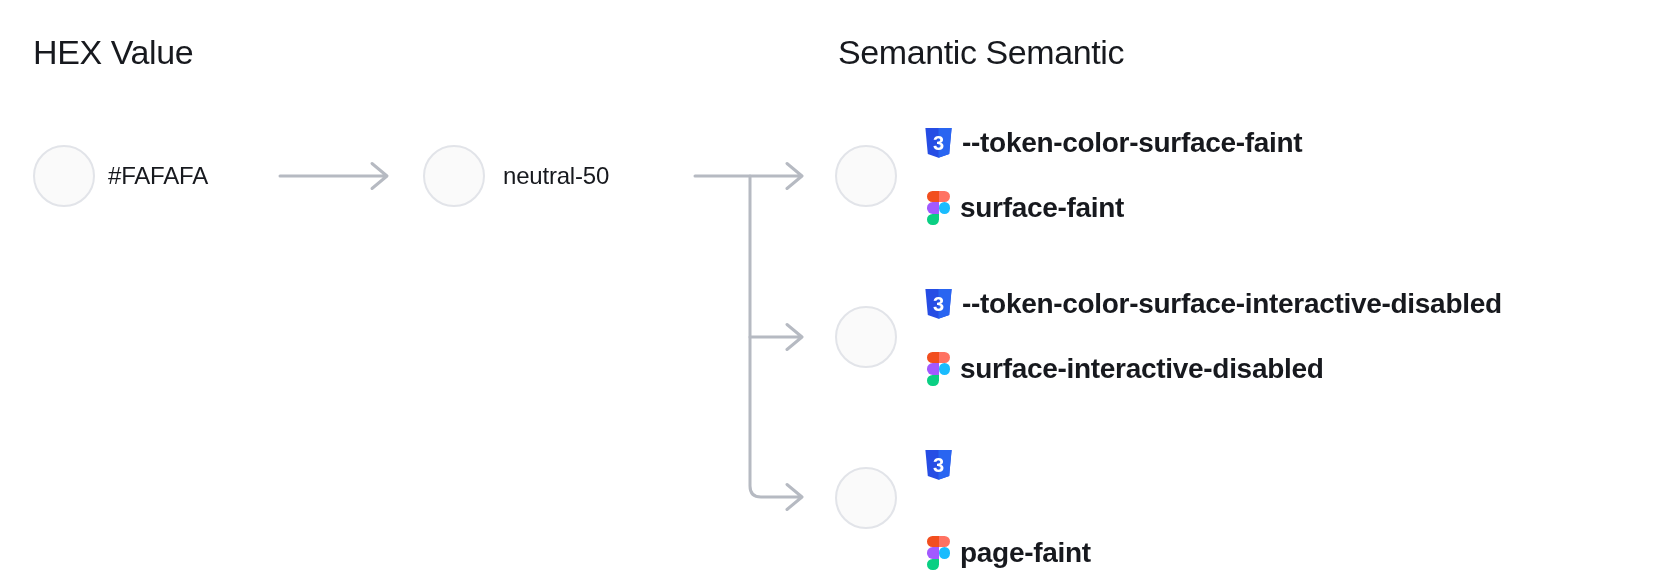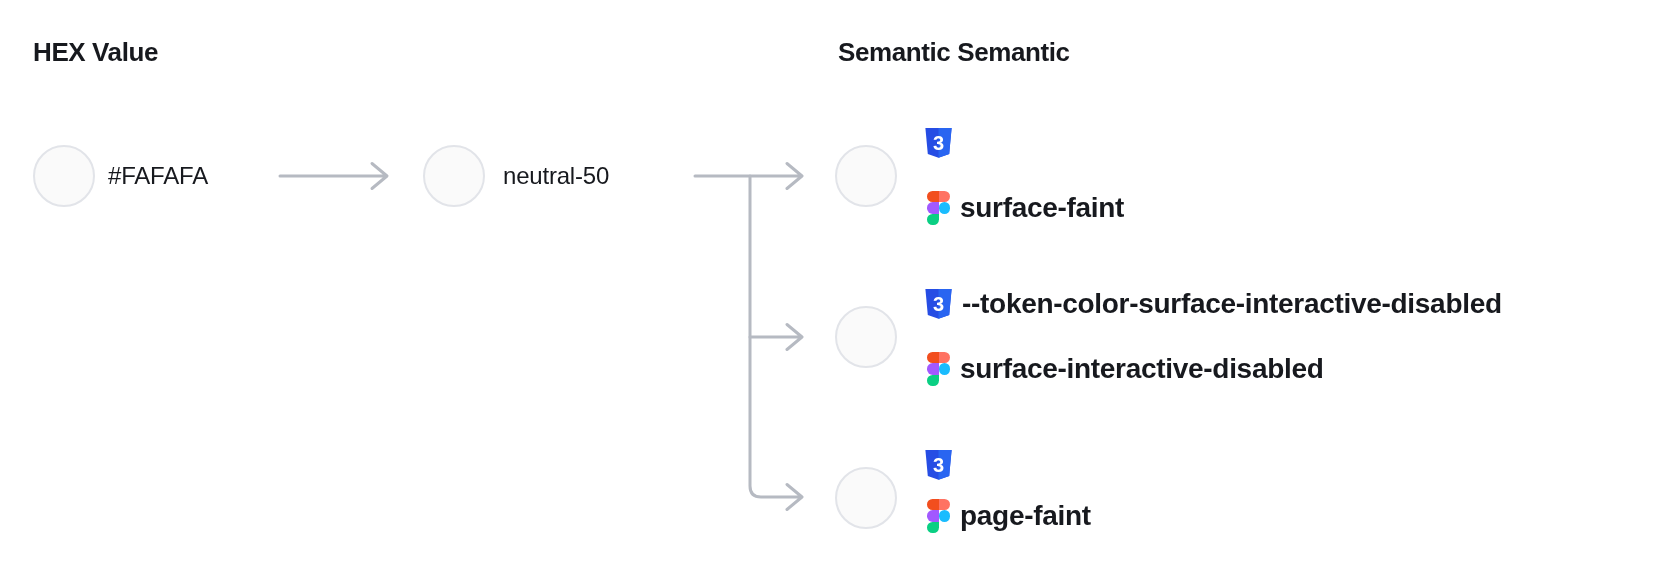--- a/index.html
+++ b/index.html
@@ -12,22 +12,22 @@
     width: 1672px;
     height: 584px;
     background: #ffffff;
     overflow: hidden;
     font-family: "Liberation Sans", sans-serif;
     color: var(--text_primary, #17191e);
   }
   .col-header {
     position: absolute;
     top: 33px;
-    font-size: 26px;
-    font-weight: 700;
+    font-size: 34px;
+    font-weight: 400;
     line-height: 38px;
     letter-spacing: -0.4px;
     color: var(--text_primary, #17191e);
     white-space: nowrap;
   }
   .connectors {
     position: absolute;
     left: 0;
     top: 0;
     width: 1672px;
@@ -115,20 +115,21 @@
   <div class="swatch" style="left:423px; top:145px"></div>
   <div class="row-label" style="left:503px; top:156px">neutral-50</div>
 
   <div class="swatch" style="left:835px; top:145px"></div>
   <div class="token-line" style="left:925px; top:126px">
     <svg class="css-badge" viewBox="0 0 27 30">
       <path fill="var(--css_blue_dark,#264DE4)" d="M0.4 0 H26.6 L24.2 26 L13.5 29.7 L2.8 26 Z"></path>
       <path fill="var(--css_blue_light,#2965F1)" d="M13.5 0 H26.6 L24.2 26 L13.5 29.7 Z"></path>
       <text x="13.5" y="22.4" text-anchor="middle" font-family="Liberation Sans, sans-serif" font-size="20" font-weight="bold" fill="#ffffff">3</text>
     </svg>
+    <span>--token-color-surface-faint</span>
   </div>
   <div class="token-line" style="left:927px; top:191px">
     <span class="figma-badge">
       <span class="f-tl"></span>
         <span class="f-tr"></span>
         <span class="f-ml"></span>
         <span class="f-mr"></span>
         <span class="f-bl"></span>
     </span>
     <span>surface-faint</span>
@@ -155,21 +156,21 @@
   </div>
 
   <div class="swatch" style="left:835px; top:467px"></div>
   <div class="token-line" style="left:925px; top:448px">
     <svg class="css-badge" viewBox="0 0 27 30">
       <path fill="var(--css_blue_dark,#264DE4)" d="M0.4 0 H26.6 L24.2 26 L13.5 29.7 L2.8 26 Z"></path>
       <path fill="var(--css_blue_light,#2965F1)" d="M13.5 0 H26.6 L24.2 26 L13.5 29.7 Z"></path>
       <text x="13.5" y="22.4" text-anchor="middle" font-family="Liberation Sans, sans-serif" font-size="20" font-weight="bold" fill="#ffffff">3</text>
     </svg>
   </div>
-  <div class="token-line" style="left:927px; top:499px">
+  <div class="token-line" style="left:927px; top:536px">
     <span class="figma-badge">
       <span class="f-tl"></span>
         <span class="f-tr"></span>
         <span class="f-ml"></span>
         <span class="f-mr"></span>
         <span class="f-bl"></span>
     </span>
     <span>page-faint</span>
   </div>
 

